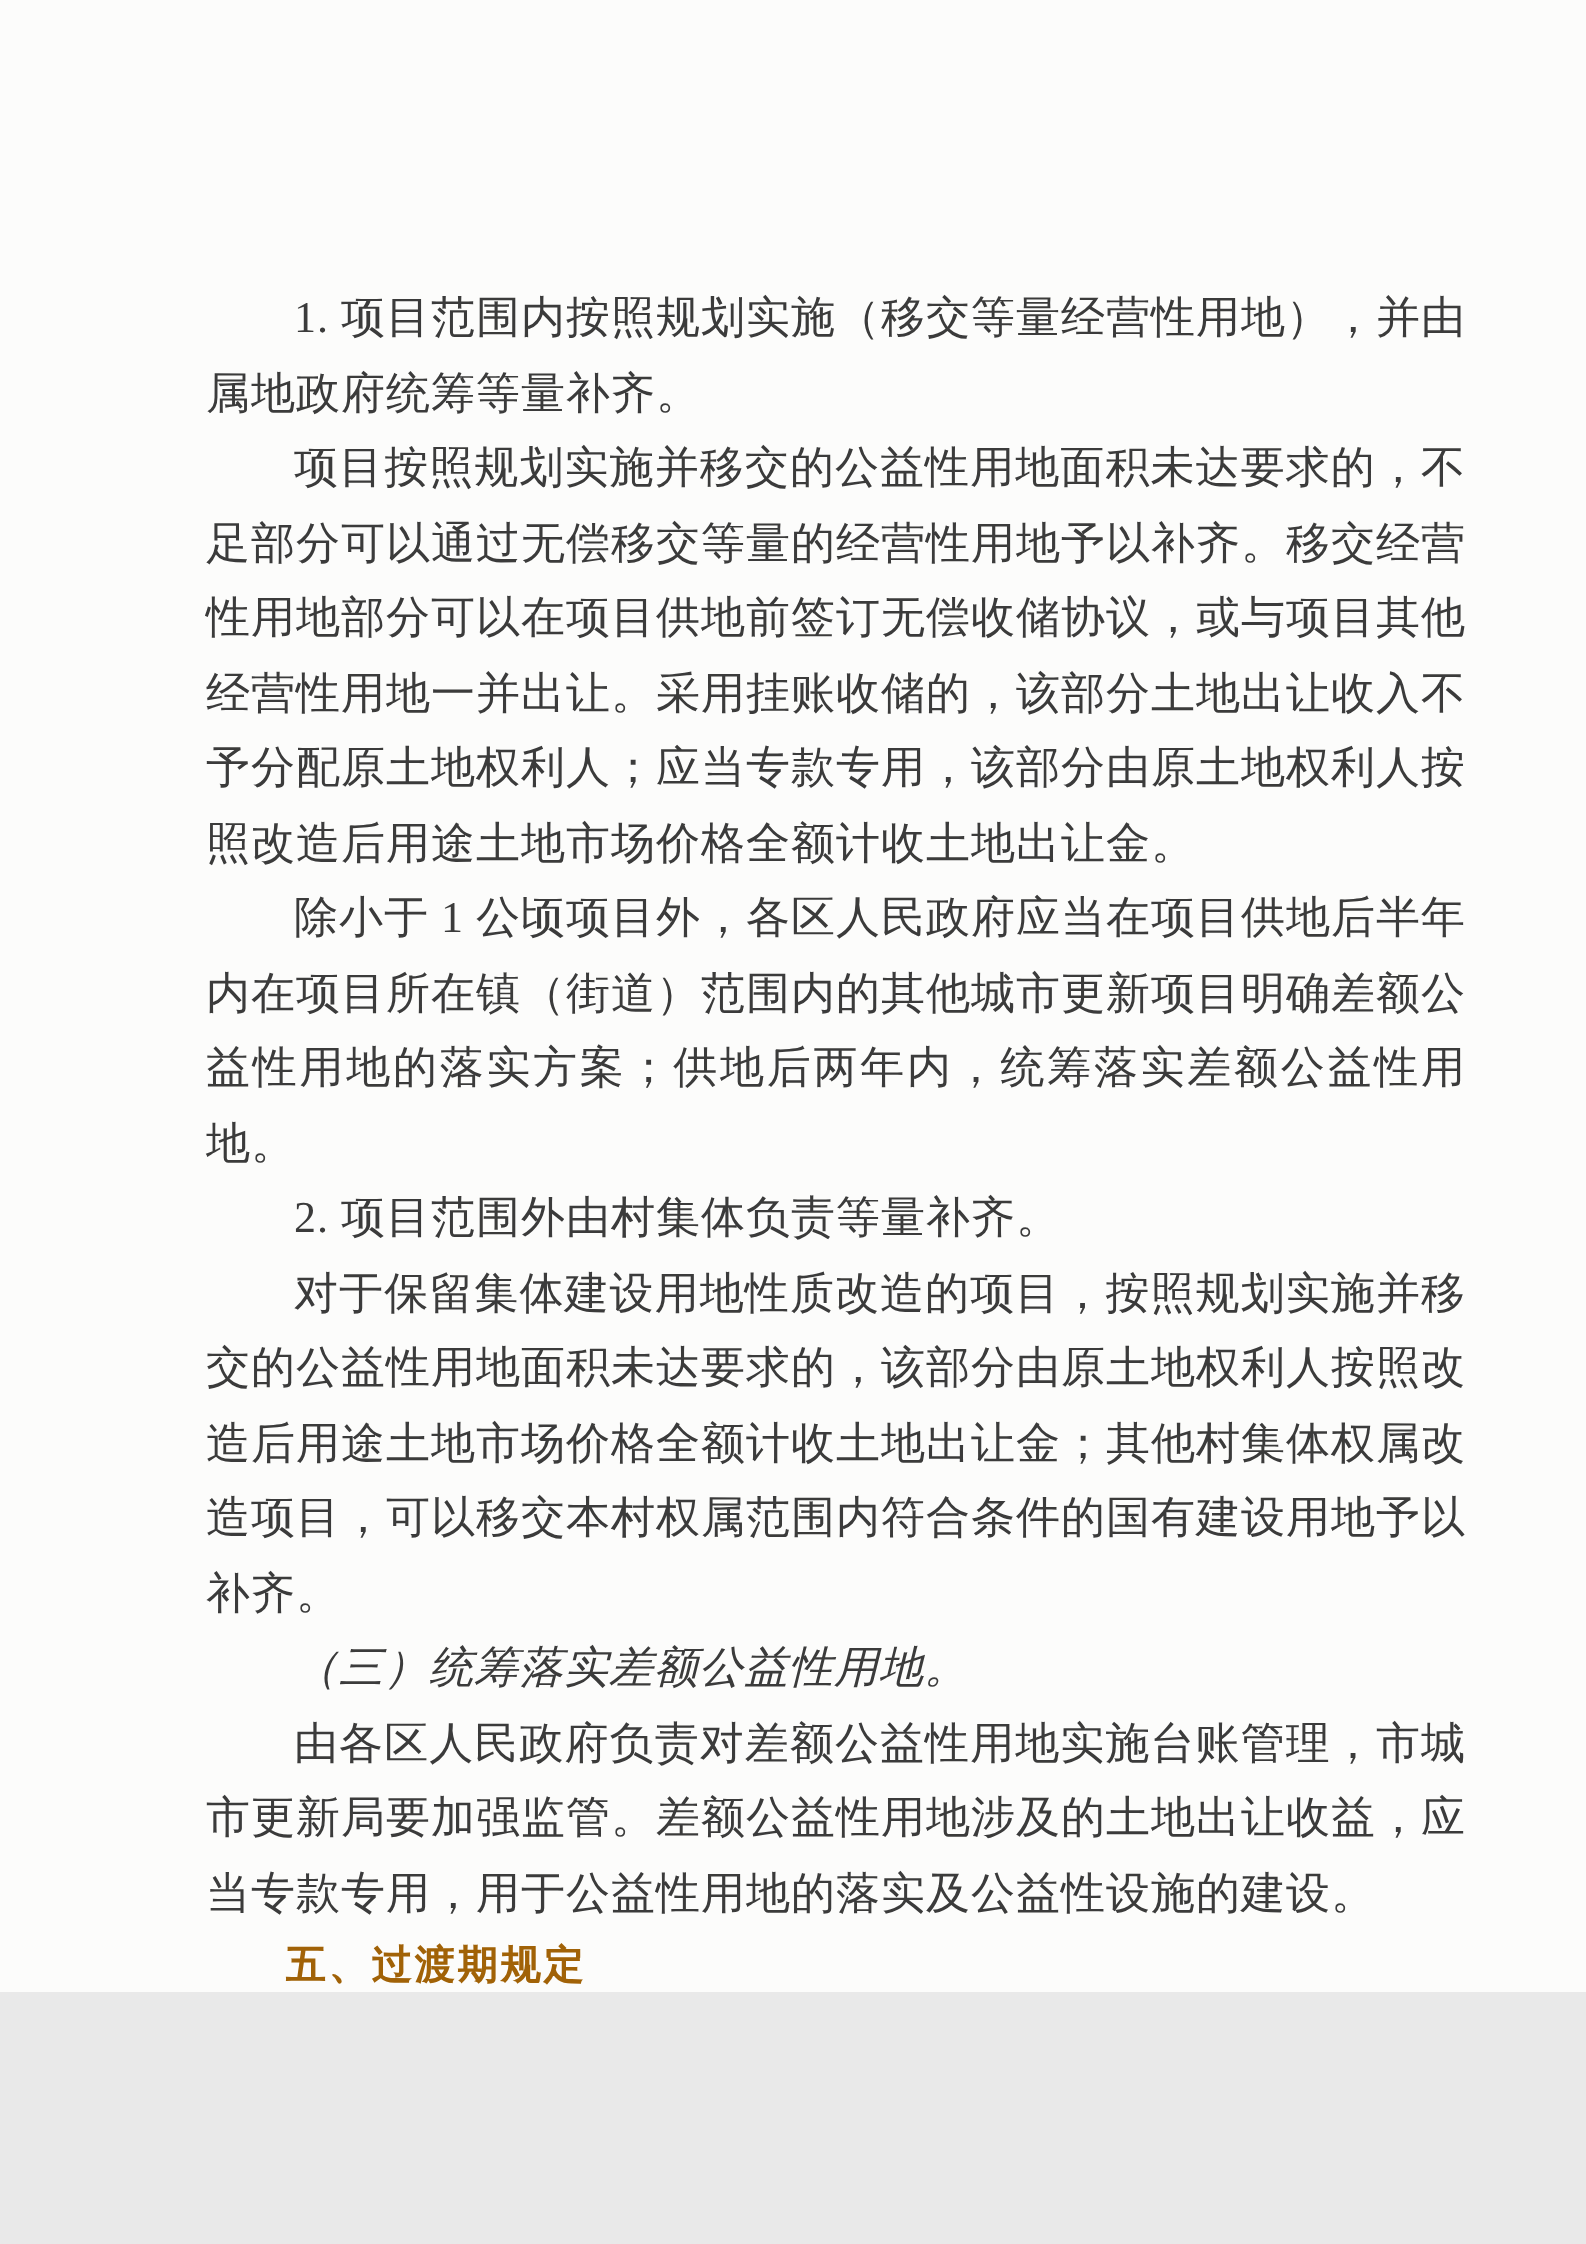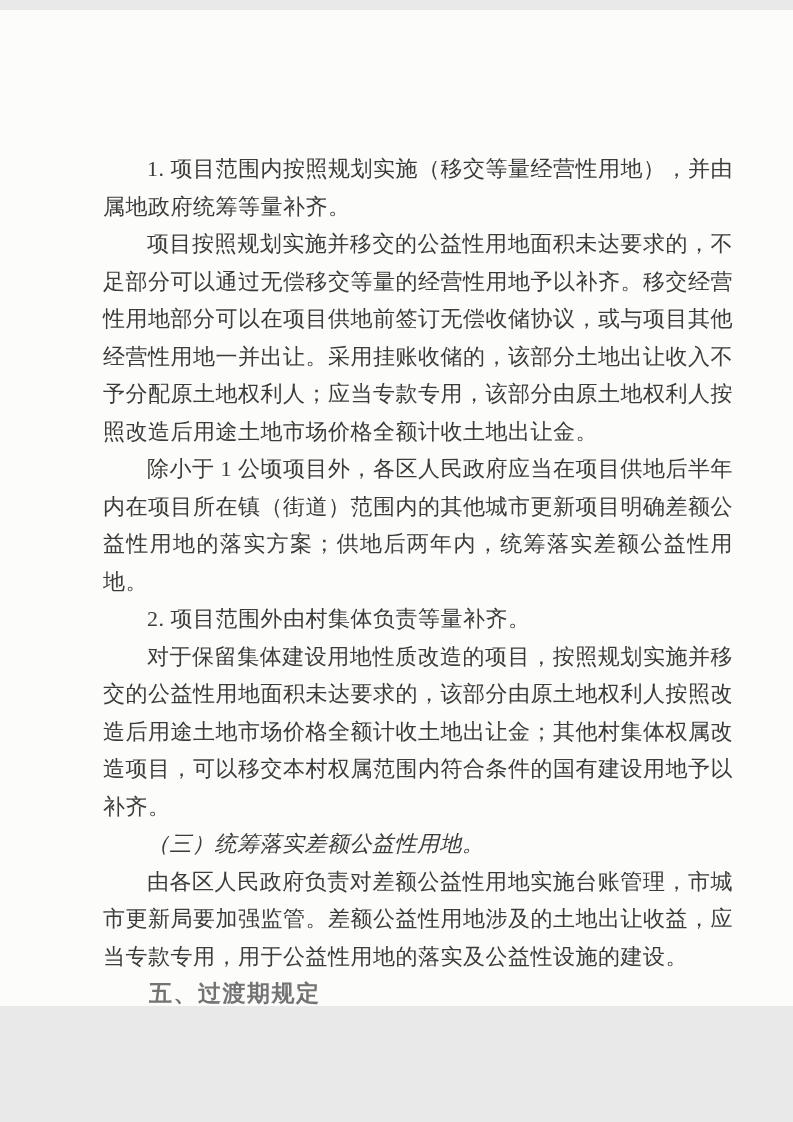--- a/index.html
+++ b/index.html
@@ -4,21 +4,21 @@
 <style>
   html, body {
     margin: 0;
     padding: 0;
     background: #e9e9e9;
   }
   .page {
     position: relative;
     width: 793px;
     height: 996px;
-    margin: 10px auto;
+    margin: 0 auto;
     background: #fcfcfb;
     overflow: hidden;
     font-family: "Liberation Serif", "DejaVu Serif", serif;
     color: #3b3b3b;
   }
   .content {
     position: absolute;
     left: 103px;
     top: 140px;
     width: 630px;
@@ -30,23 +30,23 @@
   .content p {
     margin: 0;
     text-indent: 2em;
   }
   .para-kaiti {
     font-style: italic;
   }
   .section-heading {
     font-family: "Liberation Sans", "DejaVu Sans", sans-serif;
     font-weight: bold;
-    font-size: 23px;
+    font-size: 20px;
     letter-spacing: 1.5px;
-    color: #737373;
+    color: #a16207;
   }
   .page-number {
     position: absolute;
     top: 1006px;
     right: 111px;
     font-size: 19px;
     letter-spacing: 2px;
     color: #404040;
     font-family: "Liberation Serif", "DejaVu Serif", serif;
   }

